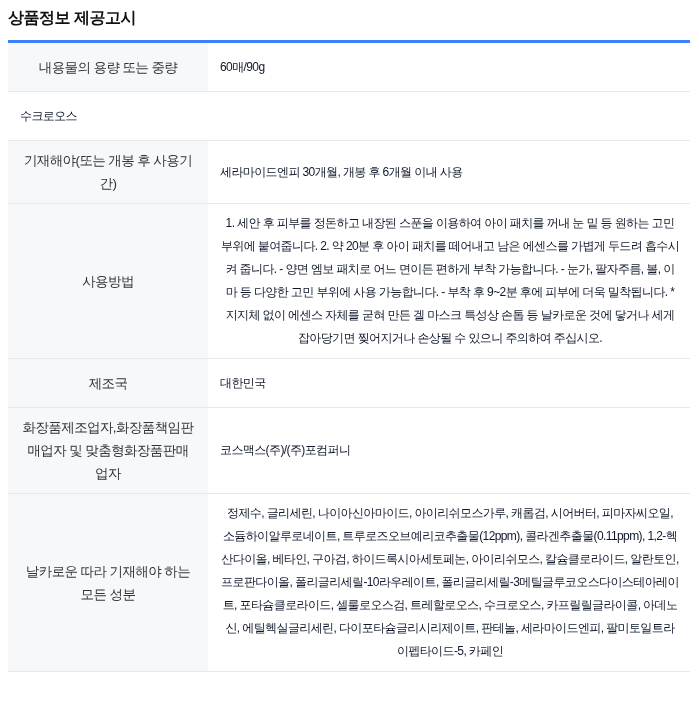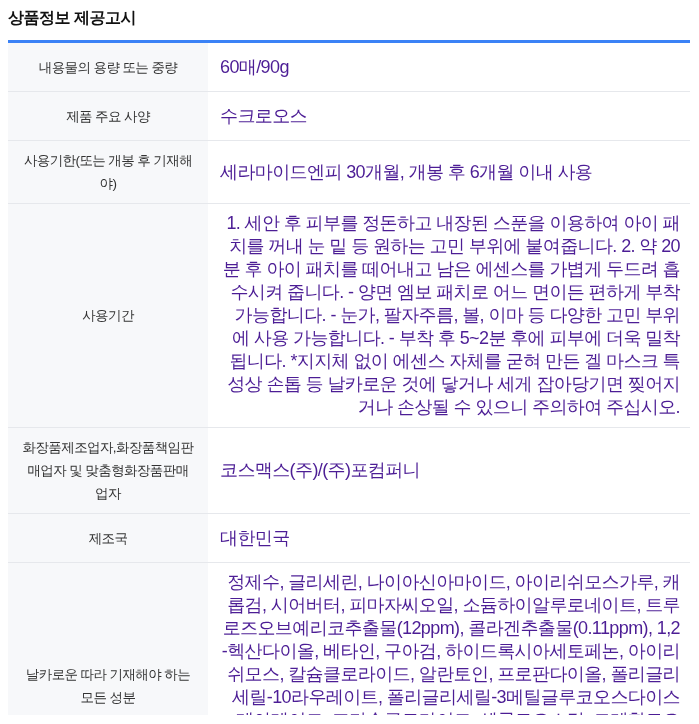--- a/index.html
+++ b/index.html
@@ -44,67 +44,66 @@
     align-items: center;
     justify-content: center;
     text-align: center;
     padding: 8px 14px;
     word-break: break-all;
     flex-shrink: 0;
   }
   .info-value {
     flex: 1;
     box-sizing: border-box;
-    color: #4c1d95;
-    font-size: 18px;
+    color: #0f172a;
+    font-size: 12px;
     line-height: 23px;
     letter-spacing: -0.6px;
     display: flex;
     align-items: center;
     padding: 8px 10px 8px 12px;
     word-break: break-all;
-    text-align: right;
+    text-align: center;
   }
 </style>
 </head>
 <body>
 
 <div class="page">
   <h2 class="page-title">상품정보 제공고시</h2>
 
   <div class="info-table">
 
       <div class="info-row">
         <div class="info-label">내용물의 용량 또는 중량</div>
         <div class="info-value">60매/90g</div>
       </div>
 
       <div class="info-row">
-        <div class="info-label">제품 주요 사양</div>
         <div class="info-value">수크로오스</div>
       </div>
 
       <div class="info-row">
-        <div class="info-label">사용기한(또는 개봉 후 기재해야)</div>
+        <div class="info-label">기재해야(또는 개봉 후 사용기간)</div>
         <div class="info-value">세라마이드엔피 30개월, 개봉 후 6개월 이내 사용</div>
       </div>
 
       <div class="info-row">
-        <div class="info-label">사용기간</div>
-        <div class="info-value">1. 세안 후 피부를 정돈하고 내장된 스푼을 이용하여 아이 패치를 꺼내 눈 밑 등 원하는 고민 부위에 붙여줍니다. 2. 약 20분 후 아이 패치를 떼어내고 남은 에센스를 가볍게 두드려 흡수시켜 줍니다. - 양면 엠보 패치로 어느 면이든 편하게 부착 가능합니다. - 눈가, 팔자주름, 볼, 이마 등 다양한 고민 부위에 사용 가능합니다. - 부착 후 5~2분 후에 피부에 더욱 밀착됩니다. *지지체 없이 에센스 자체를 굳혀 만든 겔 마스크 특성상 손톱 등 날카로운 것에 닿거나 세게 잡아당기면 찢어지거나 손상될 수 있으니 주의하여 주십시오.</div>
+        <div class="info-label">사용방법</div>
+        <div class="info-value">1. 세안 후 피부를 정돈하고 내장된 스푼을 이용하여 아이 패치를 꺼내 눈 밑 등 원하는 고민 부위에 붙여줍니다. 2. 약 20분 후 아이 패치를 떼어내고 남은 에센스를 가볍게 두드려 흡수시켜 줍니다. - 양면 엠보 패치로 어느 면이든 편하게 부착 가능합니다. - 눈가, 팔자주름, 볼, 이마 등 다양한 고민 부위에 사용 가능합니다. - 부착 후 9~2분 후에 피부에 더욱 밀착됩니다. *지지체 없이 에센스 자체를 굳혀 만든 겔 마스크 특성상 손톱 등 날카로운 것에 닿거나 세게 잡아당기면 찢어지거나 손상될 수 있으니 주의하여 주십시오.</div>
+      </div>
+
+      <div class="info-row">
+        <div class="info-label">제조국</div>
+        <div class="info-value">대한민국</div>
       </div>
 
       <div class="info-row">
         <div class="info-label">화장품제조업자,화장품책임판매업자 및 맞춤형화장품판매업자</div>
         <div class="info-value">코스맥스(주)/(주)포컴퍼니</div>
-      </div>
-
-      <div class="info-row">
-        <div class="info-label">제조국</div>
-        <div class="info-value">대한민국</div>
       </div>
 
       <div class="info-row">
         <div class="info-label">날카로운 따라 기재해야 하는 모든 성분</div>
         <div class="info-value">정제수, 글리세린, 나이아신아마이드, 아이리쉬모스가루, 캐롭검, 시어버터, 피마자씨오일, 소듐하이알루로네이트, 트루로즈오브예리코추출물(12ppm), 콜라겐추출물(0.11ppm), 1,2-헥산다이올, 베타인, 구아검, 하이드록시아세토페논, 아이리쉬모스, 칼슘클로라이드, 알란토인, 프로판다이올, 폴리글리세릴-10라우레이트, 폴리글리세릴-3메틸글루코오스다이스테아레이트, 포타슘클로라이드, 셀룰로오스검, 트레할로오스, 수크로오스, 카프릴릴글라이콜, 아데노신, 에틸헥실글리세린, 다이포타슘글리시리제이트, 판테놀, 세라마이드엔피, 팔미토일트라이펩타이드-5, 카페인</div>
       </div>
     </div>
 </div>
 
 </body></html>

